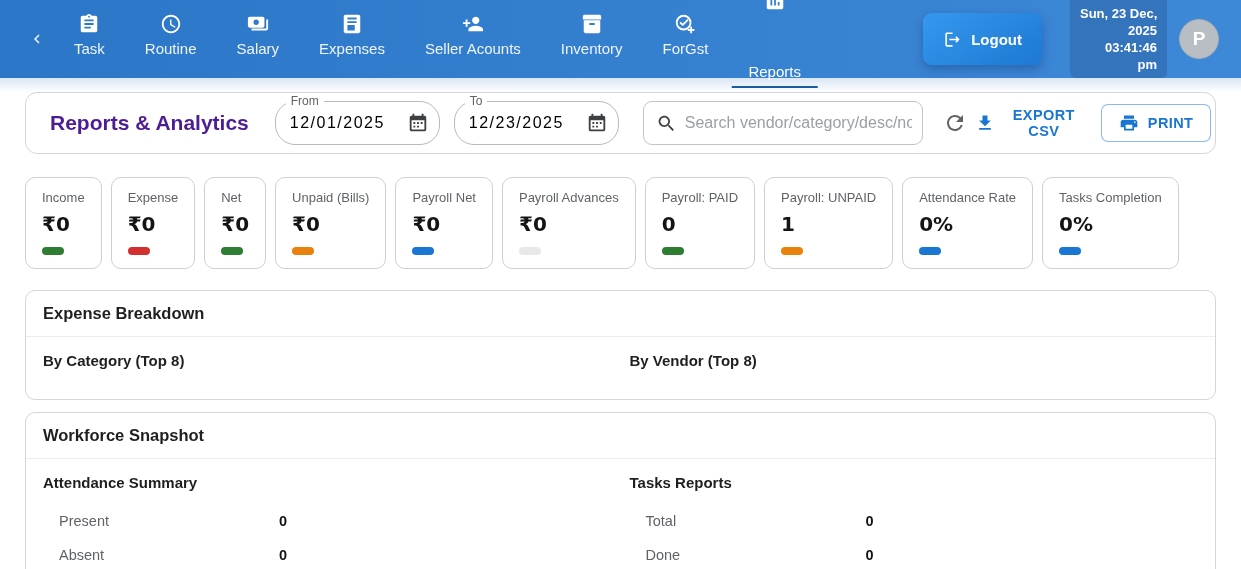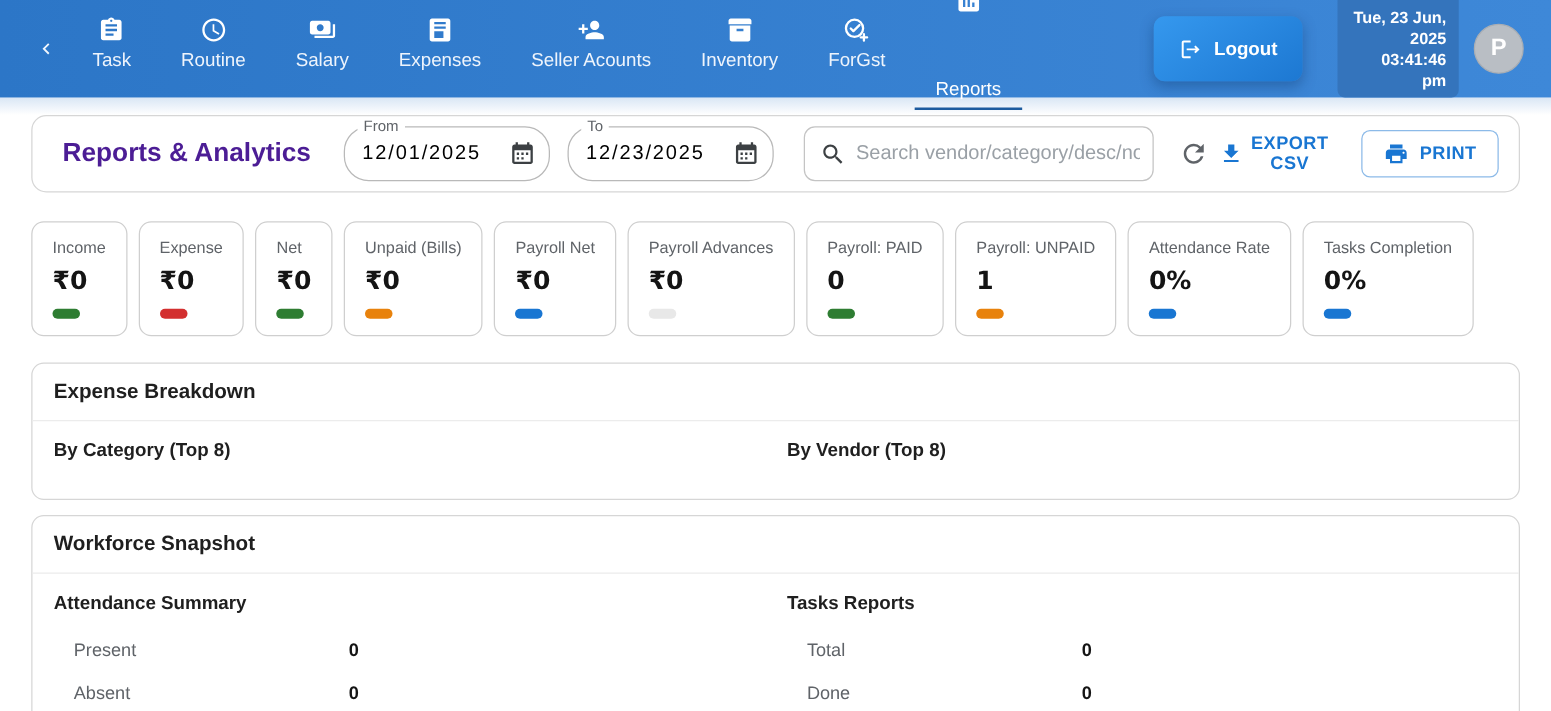--- a/index.html
+++ b/index.html
@@ -52,21 +52,21 @@
     display:flex; align-items:center; padding:0 10px 0 12px; gap:8px; margin-left:10px; flex:none; }
   .search-field .icon { width:21px; height:21px; color:#3c4043; flex:none; }
   .search-field .icon svg { width:21px; height:21px; display:block; }
   .search-field input { border:none; outline:none; flex:1; min-width:0; font-size:16px; color:#1c1c1c;
     font-family:inherit; }
   .search-field input::placeholder { color:#9aa0a6; }
   .refresh-btn { width:24px; height:24px; color:#5f6368; margin-left:20px; cursor:pointer;
     background:none; border:none; padding:0; flex:none; }
   .refresh-btn svg { width:24px; height:24px; display:block; }
   .export-btn { margin-left:auto; background:none; border:none; color:#1976d2; font-size:14.5px;
-    font-weight:bold; letter-spacing:.4px; display:flex; align-items:center; gap:6px; cursor:pointer;
+    font-weight:bold; letter-spacing:.4px; display:flex; align-items:center; gap:18px; cursor:pointer;
     font-family:inherit; padding:6px 8px; }
   .export-btn .icon svg, .print-btn .icon svg { width:20px; height:20px; display:block; }
   .print-btn { margin-left:18px; height:38px; padding:0 17px; background:#fff;
     border:1px solid rgba(25,118,210,.5); border-radius:7px; color:#1976d2; font-size:14.5px;
     font-weight:bold; letter-spacing:.4px; display:flex; align-items:center; gap:9px; cursor:pointer;
     font-family:inherit; }
 
   
   .stats-row { display:flex; gap:9px; margin-top:23px; align-items:center; }
   .stat-card { border:1px solid #cfcfcf; border-radius:10px; background:#fff; padding:12px 16px 13px; }
@@ -170,21 +170,21 @@
     </nav>
   <button class="logout-btn">
     <span class="icon">
         <svg viewBox="0 0 24 24">
           <path fill="currentColor" d="M17 8l-1.4 1.4 1.6 1.6H8v2h9.2l-1.6 1.6L17 16l4-4-4-4zM5 5h7V3H5c-1.1 0-2 .9-2 2v14c0 1.1.9 2 2 2h7v-2H5V5z"></path>
         </svg>
       </span>
     <span>Logout</span>
   </button>
   <div class="datetime-box">
-      <div class="dt-line">Tue, 23 Jun,</div>
+      <div class="dt-line">Sun, 23 Dec,</div>
       <div class="dt-line">2025</div>
       <div class="dt-line">03:41:46</div>
       <div class="dt-line">pm</div>
     </div>
   <div class="avatar">P</div>
 </header>
 <div class="nav-fade"></div>
 
 <main class="main">
 

